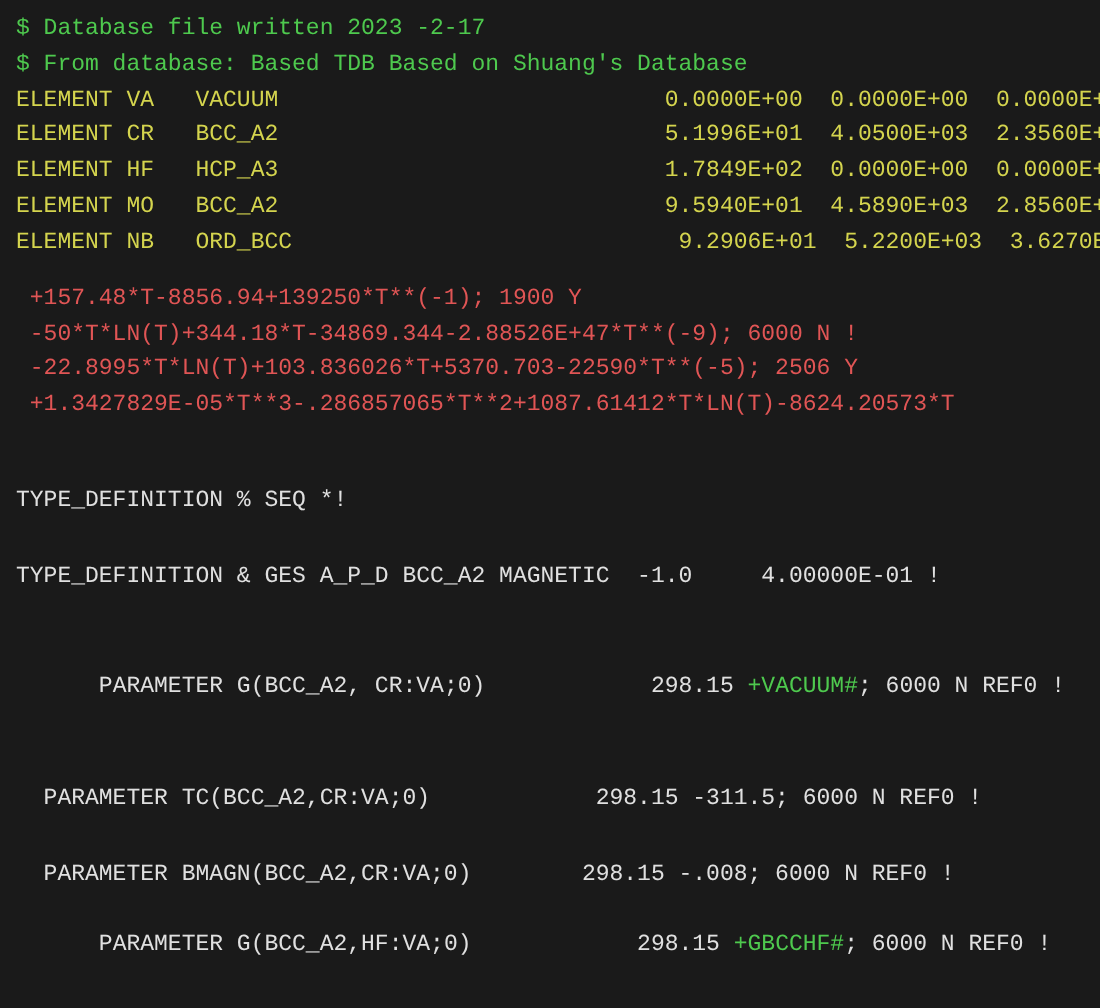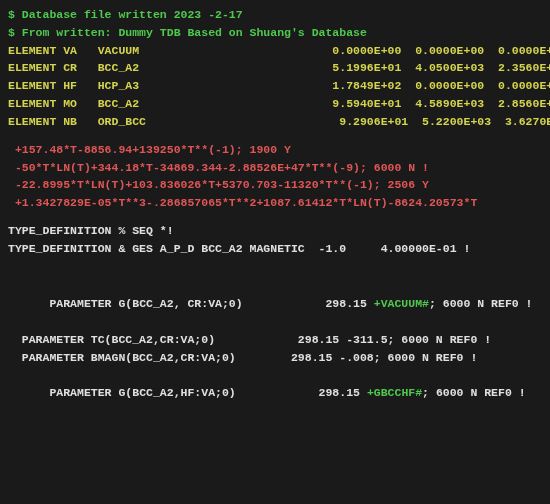--- a/index.html
+++ b/index.html
@@ -21,51 +21,50 @@
     .terminal {
       background-color: #1a1a1a;
       padding: 6px 8px;
       width: 550px;
       min-height: 504px;
     }
 
     .line {
       line-height: 1.55;
       white-space: pre;
-      font-weight: bold;
     }
 
     .green { color: #4ec94e; }
     .yellow { color: #d4d44e; }
     .red { color: #e05555; }
-    .white { color: #e0e0e0; }
+    .white { color: #e0e0e0; margin-top: 20px; }
 
     .spacer {
       height: 10px;
     }
   </style>
 </head>
 <body>
 
 <div class="terminal">
 
   <div class="line green">$ Database file written 2023 -2-17</div>
-  <div class="line green">$ From written: Dummy TDB Based on Shuang's Database</div>
+  <div class="line green">$ From database: Based TDB Based on Shuang's Database</div>
 
   <div class="line yellow">ELEMENT VA&nbsp;&nbsp; VACUUM&nbsp;&nbsp;&nbsp;&nbsp;&nbsp;&nbsp;&nbsp;&nbsp;&nbsp;&nbsp;&nbsp;&nbsp;&nbsp;&nbsp;&nbsp;&nbsp;&nbsp;&nbsp;&nbsp;&nbsp;&nbsp;&nbsp;&nbsp;&nbsp;&nbsp;&nbsp;&nbsp;&nbsp;0.0000E+00&nbsp; 0.0000E+00&nbsp; 0.0000E+00!</div>
   <div class="line yellow">ELEMENT CR&nbsp;&nbsp; BCC_A2&nbsp;&nbsp;&nbsp;&nbsp;&nbsp;&nbsp;&nbsp;&nbsp;&nbsp;&nbsp;&nbsp;&nbsp;&nbsp;&nbsp;&nbsp;&nbsp;&nbsp;&nbsp;&nbsp;&nbsp;&nbsp;&nbsp;&nbsp;&nbsp;&nbsp;&nbsp;&nbsp;&nbsp;5.1996E+01&nbsp; 4.0500E+03&nbsp; 2.3560E+01!</div>
   <div class="line yellow">ELEMENT HF&nbsp;&nbsp; HCP_A3&nbsp;&nbsp;&nbsp;&nbsp;&nbsp;&nbsp;&nbsp;&nbsp;&nbsp;&nbsp;&nbsp;&nbsp;&nbsp;&nbsp;&nbsp;&nbsp;&nbsp;&nbsp;&nbsp;&nbsp;&nbsp;&nbsp;&nbsp;&nbsp;&nbsp;&nbsp;&nbsp;&nbsp;1.7849E+02&nbsp; 0.0000E+00&nbsp; 0.0000E+00!</div>
   <div class="line yellow">ELEMENT MO&nbsp;&nbsp; BCC_A2&nbsp;&nbsp;&nbsp;&nbsp;&nbsp;&nbsp;&nbsp;&nbsp;&nbsp;&nbsp;&nbsp;&nbsp;&nbsp;&nbsp;&nbsp;&nbsp;&nbsp;&nbsp;&nbsp;&nbsp;&nbsp;&nbsp;&nbsp;&nbsp;&nbsp;&nbsp;&nbsp;&nbsp;9.5940E+01&nbsp; 4.5890E+03&nbsp; 2.8560E+01!</div>
   <div class="line yellow">ELEMENT NB&nbsp;&nbsp; ORD_BCC&nbsp;&nbsp;&nbsp;&nbsp;&nbsp;&nbsp;&nbsp;&nbsp;&nbsp;&nbsp;&nbsp;&nbsp;&nbsp;&nbsp;&nbsp;&nbsp;&nbsp;&nbsp;&nbsp;&nbsp;&nbsp;&nbsp;&nbsp;&nbsp;&nbsp;&nbsp;&nbsp;&nbsp;9.2906E+01&nbsp; 5.2200E+03&nbsp; 3.6270E+01!</div>
 
   <div class="spacer"></div>
 
   <div class="line red"> +157.48*T-8856.94+139250*T**(-1); 1900 Y</div>
   <div class="line red"> -50*T*LN(T)+344.18*T-34869.344-2.88526E+47*T**(-9); 6000 N !</div>
-  <div class="line red"> -22.8995*T*LN(T)+103.836026*T+5370.703-11320*T**(-1); 2506 Y</div>
+  <div class="line red"> -22.8995*T*LN(T)+103.836026*T+5370.703-22590*T**(-5); 2506 Y</div>
   <div class="line red"> +1.3427829E-05*T**3-.286857065*T**2+1087.61412*T*LN(T)-8624.20573*T</div>
 
   <div class="spacer"></div>
 
   <div class="line white">TYPE_DEFINITION % SEQ *!</div>
   <div class="line white">TYPE_DEFINITION &amp; GES A_P_D BCC_A2 MAGNETIC&nbsp; -1.0&nbsp;&nbsp;&nbsp;&nbsp; 4.00000E-01 !</div>
 
   <div class="spacer"></div>
 
 

